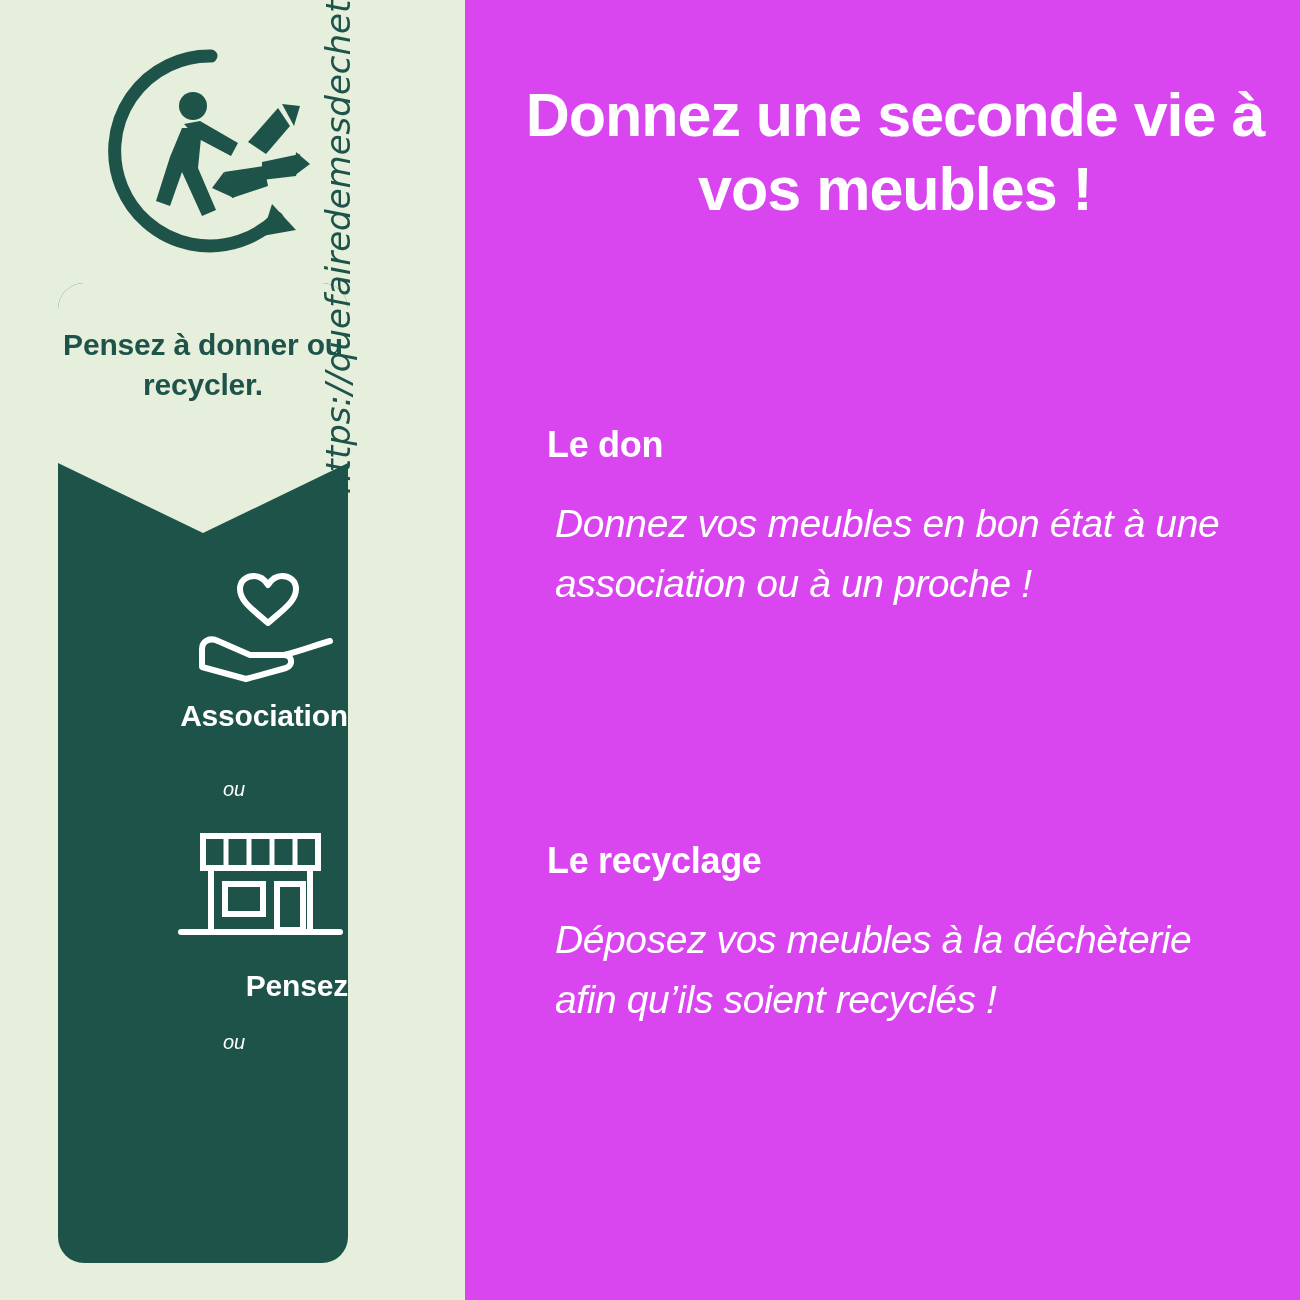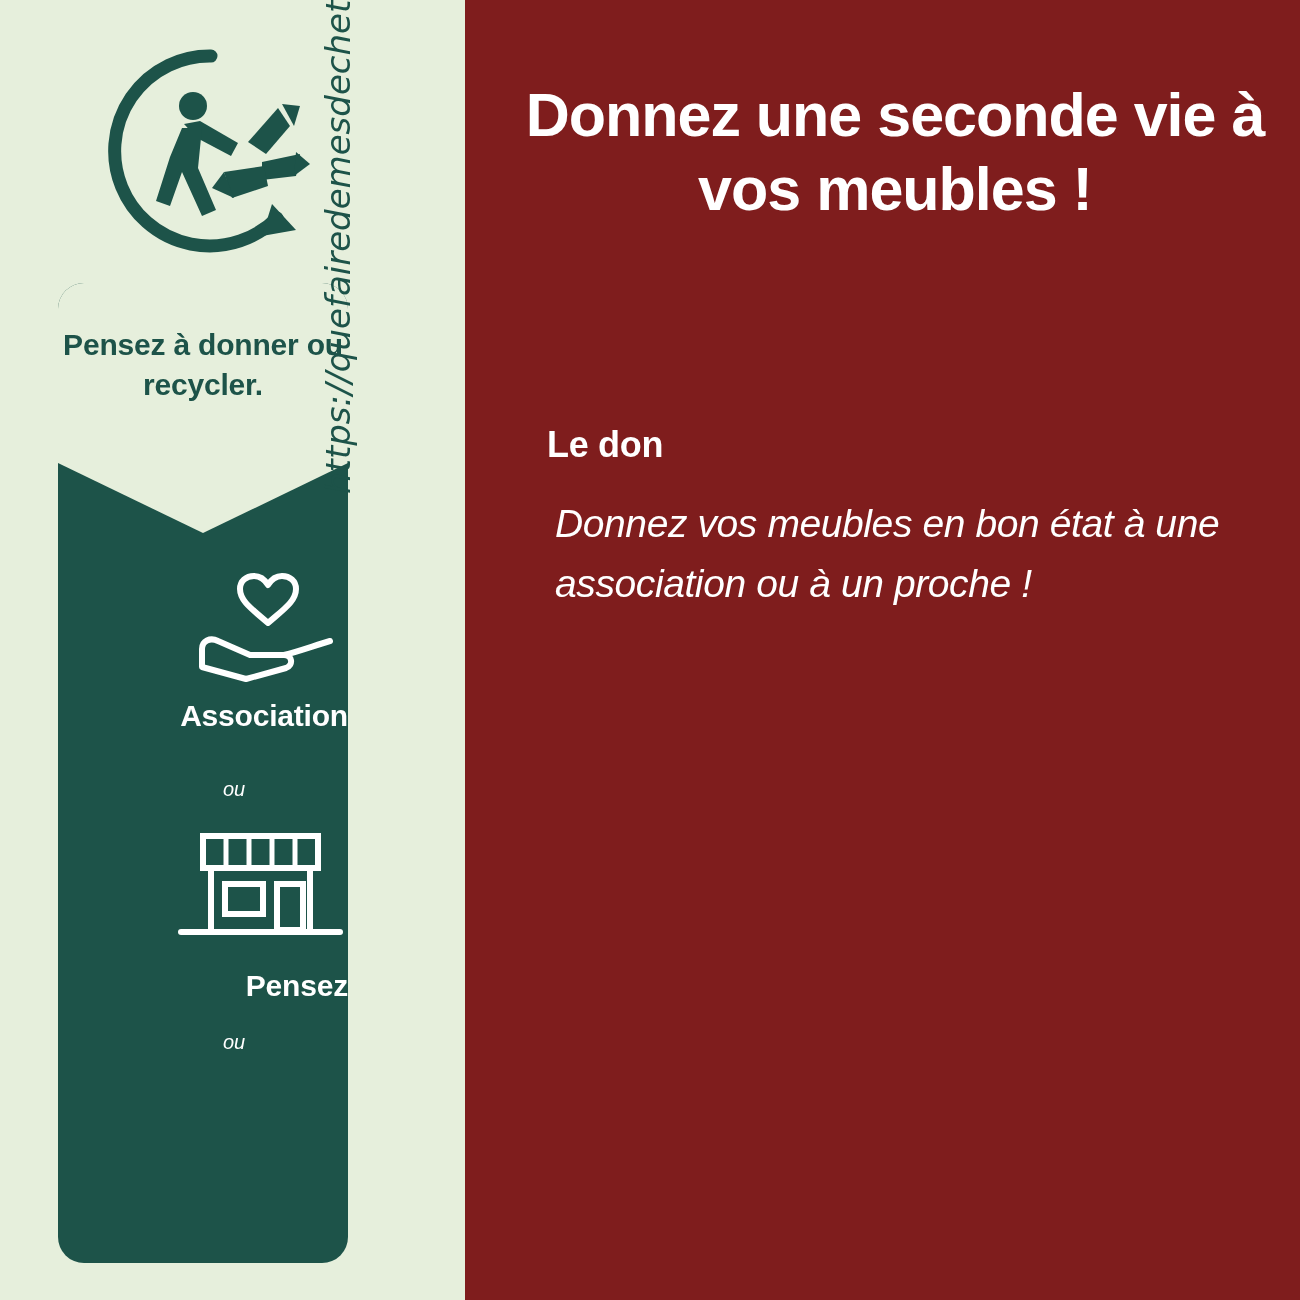--- a/index.html
+++ b/index.html
@@ -108,21 +108,21 @@
     font-weight: 500;
     white-space: nowrap;
     text-align: left;
     font-family: "DejaVu Sans", sans-serif;
   }
   
   .right-panel {
     position: relative;
     flex: 1 1 auto;
     height: 1300px;
-    background: #7f1d1d;
+    background: #d946ef;
   }
   .title {
     position: absolute;
     top: 78px;
     left: 20px;
     width: 820px;
     text-align: center;
     color: #ffffff;
     font-size: 61px;
     font-weight: bold;
@@ -230,14 +230,18 @@
 
   <div class="right-panel">
 
     <div class="title">Donnez une seconde vie à vos meubles !</div>
 
     <div class="section don">
       <h2>Le don</h2>
       <p>Donnez vos meubles en bon état à une association ou à un proche !</p>
     </div>
 
+    <div class="section recyclage">
+      <h2>Le recyclage</h2>
+      <p>Déposez vos meubles à la déchèterie afin qu’ils soient recyclés !</p>
+    </div>
   </div>
 </div>
 
 </body></html>

